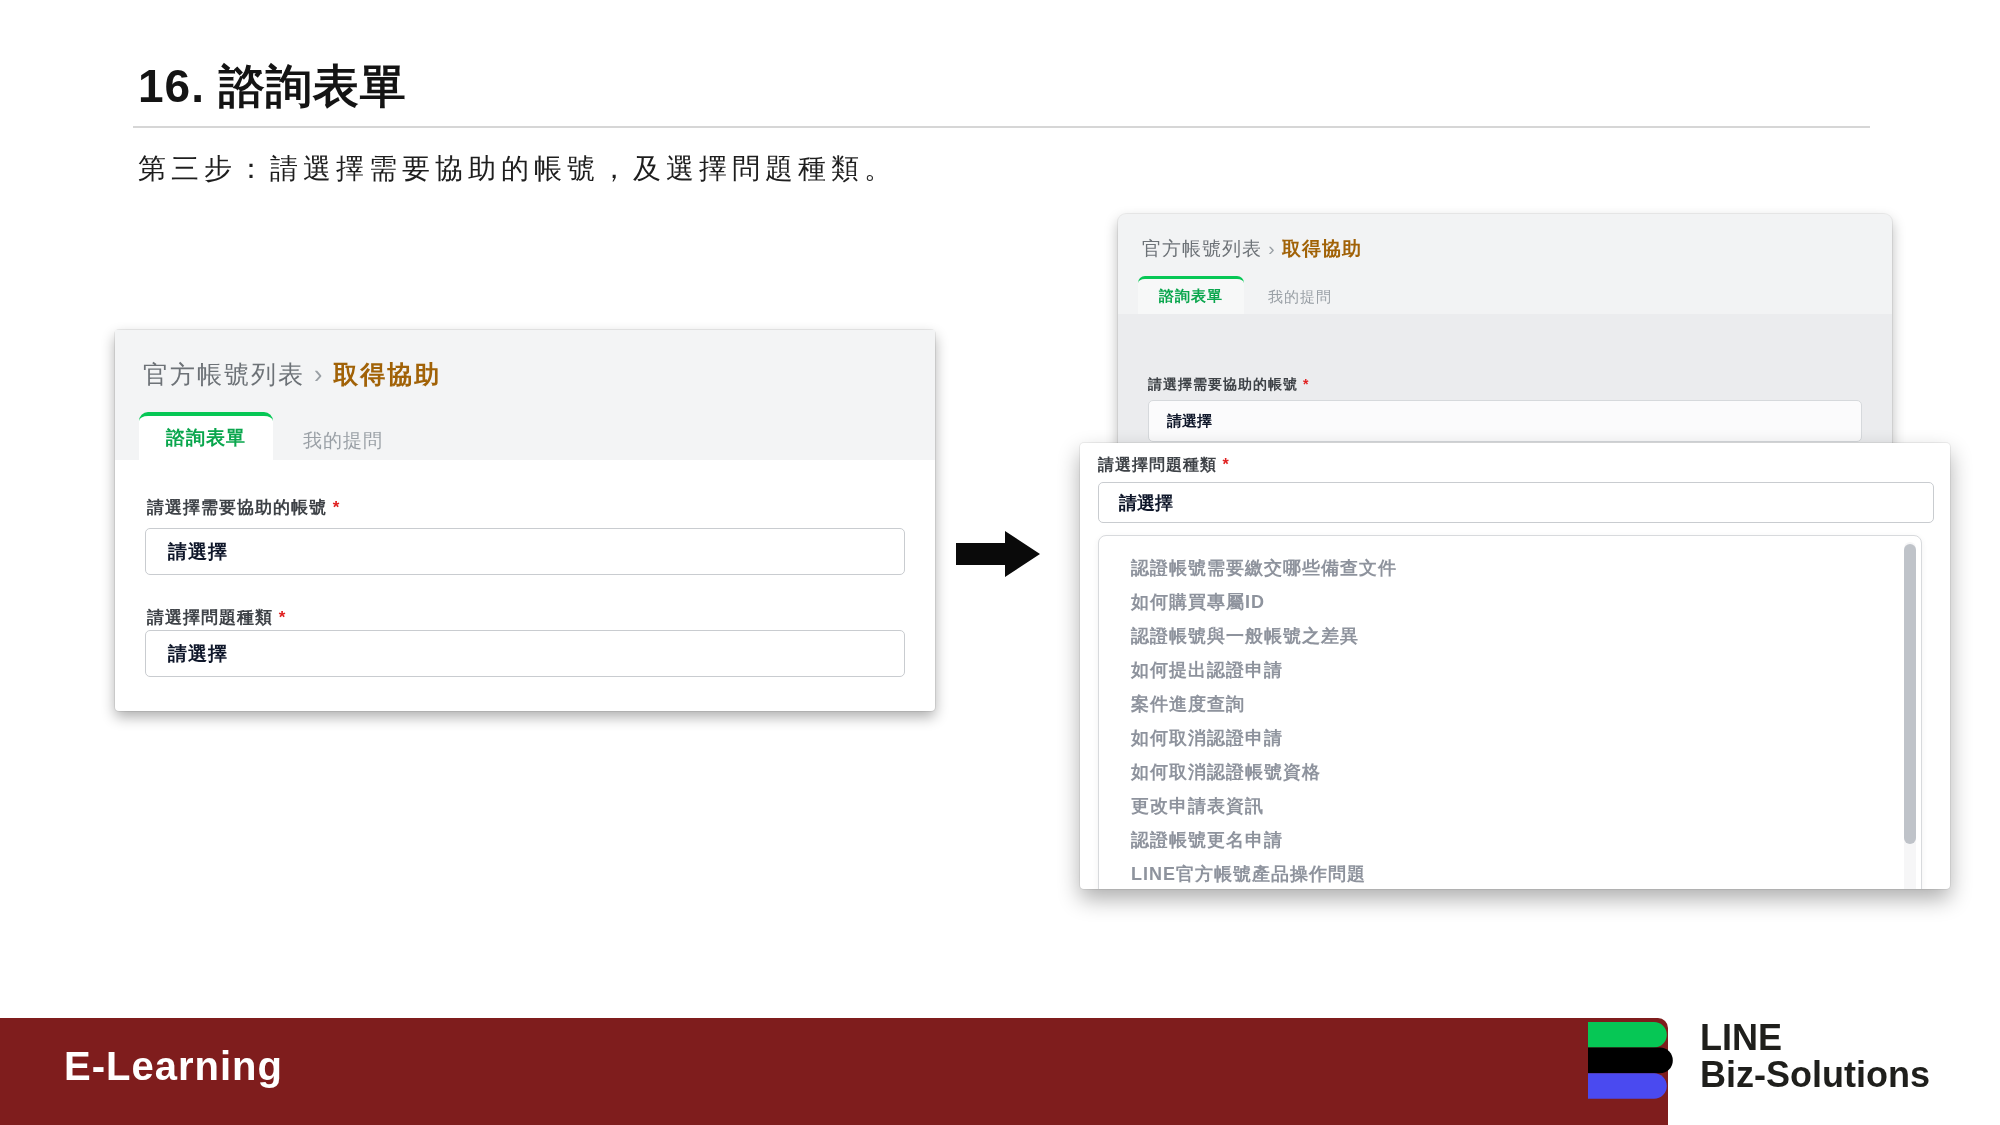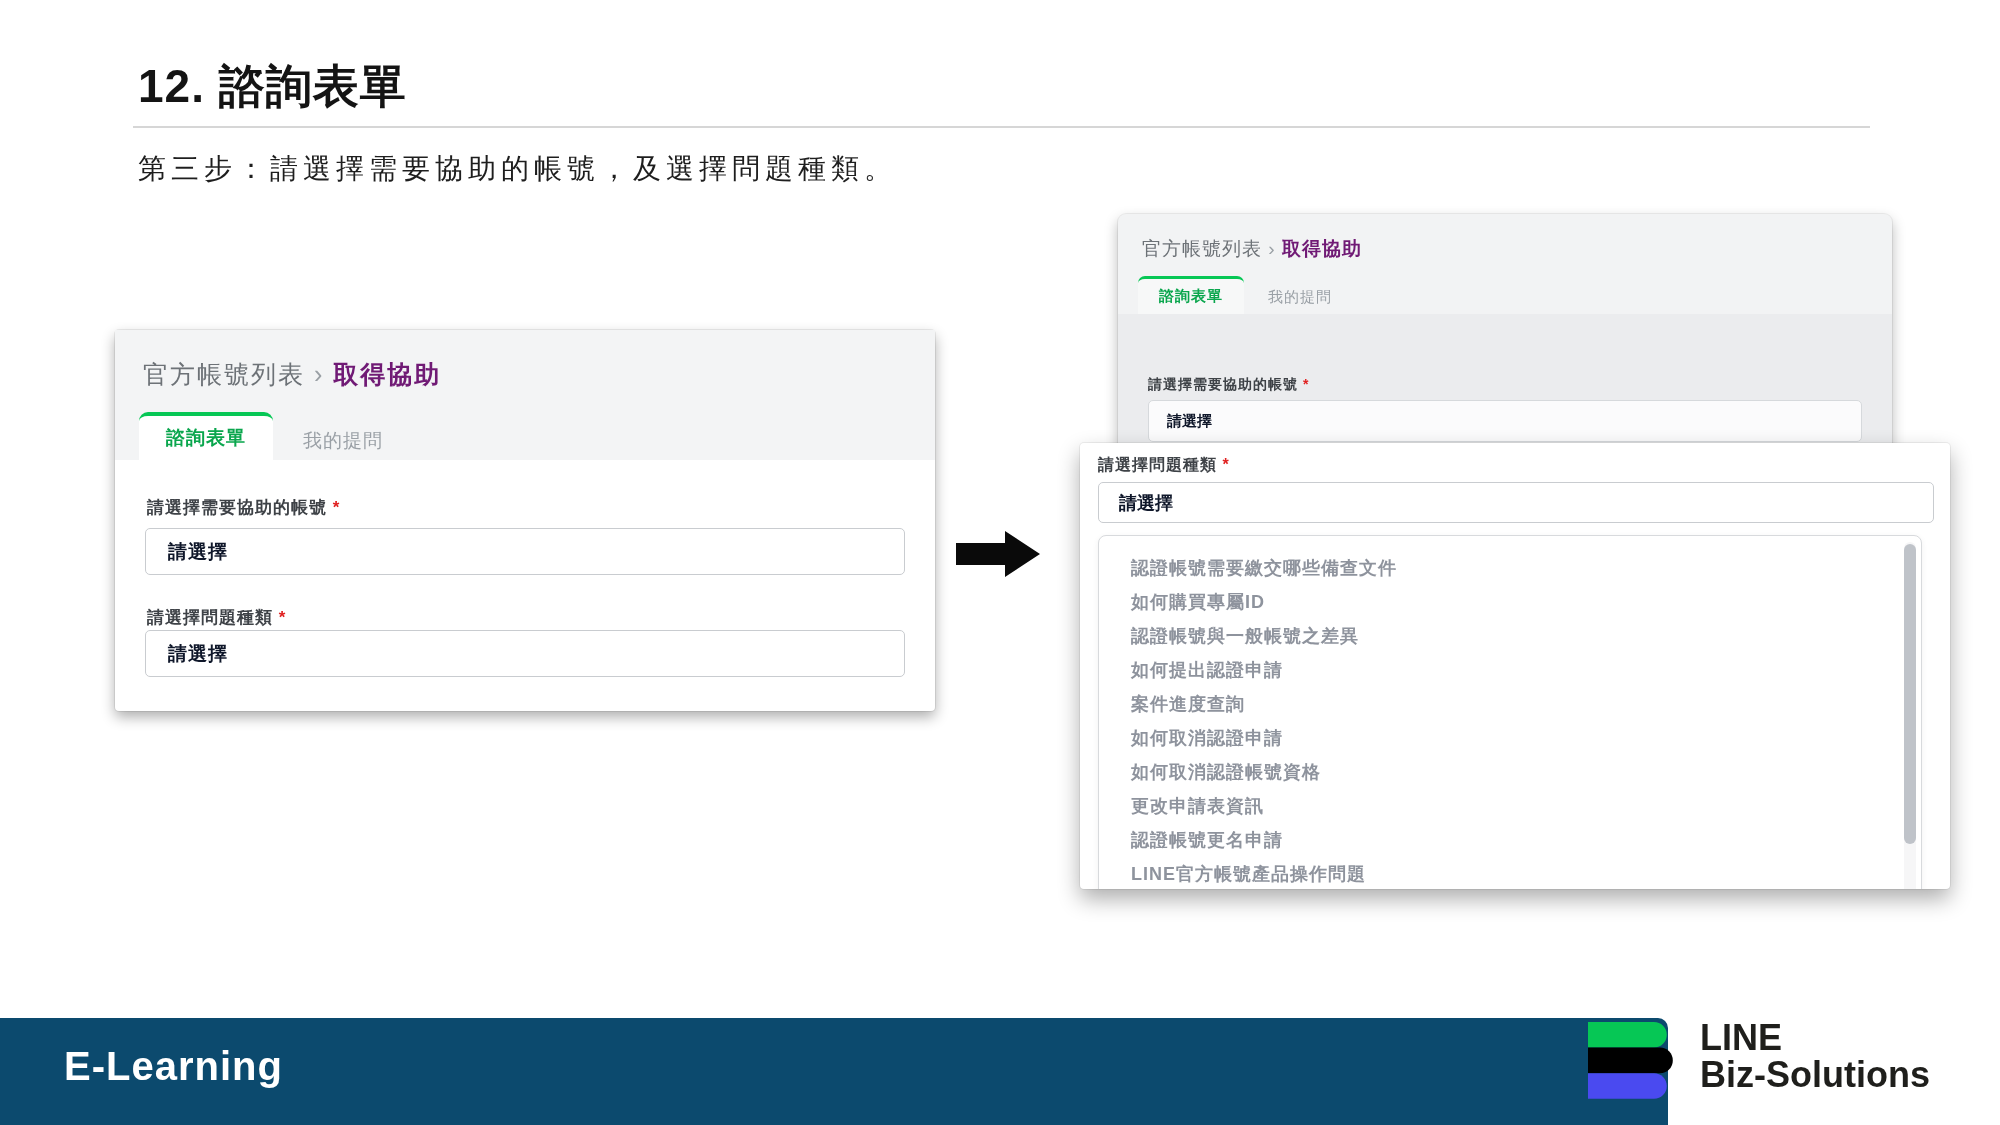--- a/index.html
+++ b/index.html
@@ -19,21 +19,21 @@
     background:#d6d6d6;
   }
   .slide-subtitle {
     position:absolute; left:138px; top:150px;
     font-size:28px; color:#1e1e1e; letter-spacing:5px;
   }
   
   .panel { position:absolute; background:#fff; border-radius:4px; }
   .crumb-parent { color:#6d7277; }
   .crumb-sep { color:#9aa0a5; }
-  .crumb-current { color:#701a75; font-weight:bold; }
+  .crumb-current { color:#a16207; font-weight:bold; }
   .req { color:#e02020; font-weight:bold; }
   .sel-box {
     position:absolute; background:#ffffff; border:1px solid #c9ccd0;
     border-radius:5px; display:flex; align-items:center;
     color:#0f172a; font-weight:bold;
   }
   
   .panel-left {
     left:115px; top:330px; width:820px; height:381px;
     box-shadow:0 0 0 1px rgba(0,0,0,0.07), 0 6px 14px rgba(0,0,0,0.32);
@@ -102,36 +102,36 @@
   .dd-scroll-track { position:absolute; right:5px; top:6px; width:12px; bottom:6px; background:#f6f6f7; border-radius:6px; }
   .dd-scroll-thumb { position:absolute; right:5px; top:8px; width:12px; height:300px; background:#bfc3c9; border-radius:6px; }
   
   .slide-note {
     position:absolute; left:115px; top:924px;
     font-size:27px; color:#e62020; letter-spacing:2px;
   }
   
   .footer-bar {
     position:absolute; left:0; top:1018px; width:1668px; height:107px;
-    background:#0c4a6e; border-top-right-radius:10px;
+    background:#7f1d1d; border-top-right-radius:10px;
   }
   .footer-brand {
     position:absolute; left:64px; top:26px;
     font-size:40px; font-weight:800; color:#ffffff; letter-spacing:1px;
   }
   .logo { position:absolute; left:1588px; top:1021px; width:400px; height:80px; }
   .logo-mark { position:absolute; left:0; top:1px; }
   .logo-text { position:absolute; left:112px; top:-2px; color:#1f1f1c; font-weight:900; line-height:37px; font-size:36px; letter-spacing:0px; }
 </style>
 </head>
 <body>
 
 <div class="page">
 
-  <div class="slide-title">12. 諮詢表單</div>
+  <div class="slide-title">16. 諮詢表單</div>
   <div class="title-divider"></div>
   <div class="slide-subtitle">第三步：請選擇需要協助的帳號，及選擇問題種類。</div>
 
   <div class="panel panel-left">
     <div class="head-band"></div>
     <div class="crumb">
       <span class="crumb-parent">官方帳號列表</span>
       <span class="crumb-sep">›</span>
       <span class="crumb-current">取得協助</span>
     </div>

